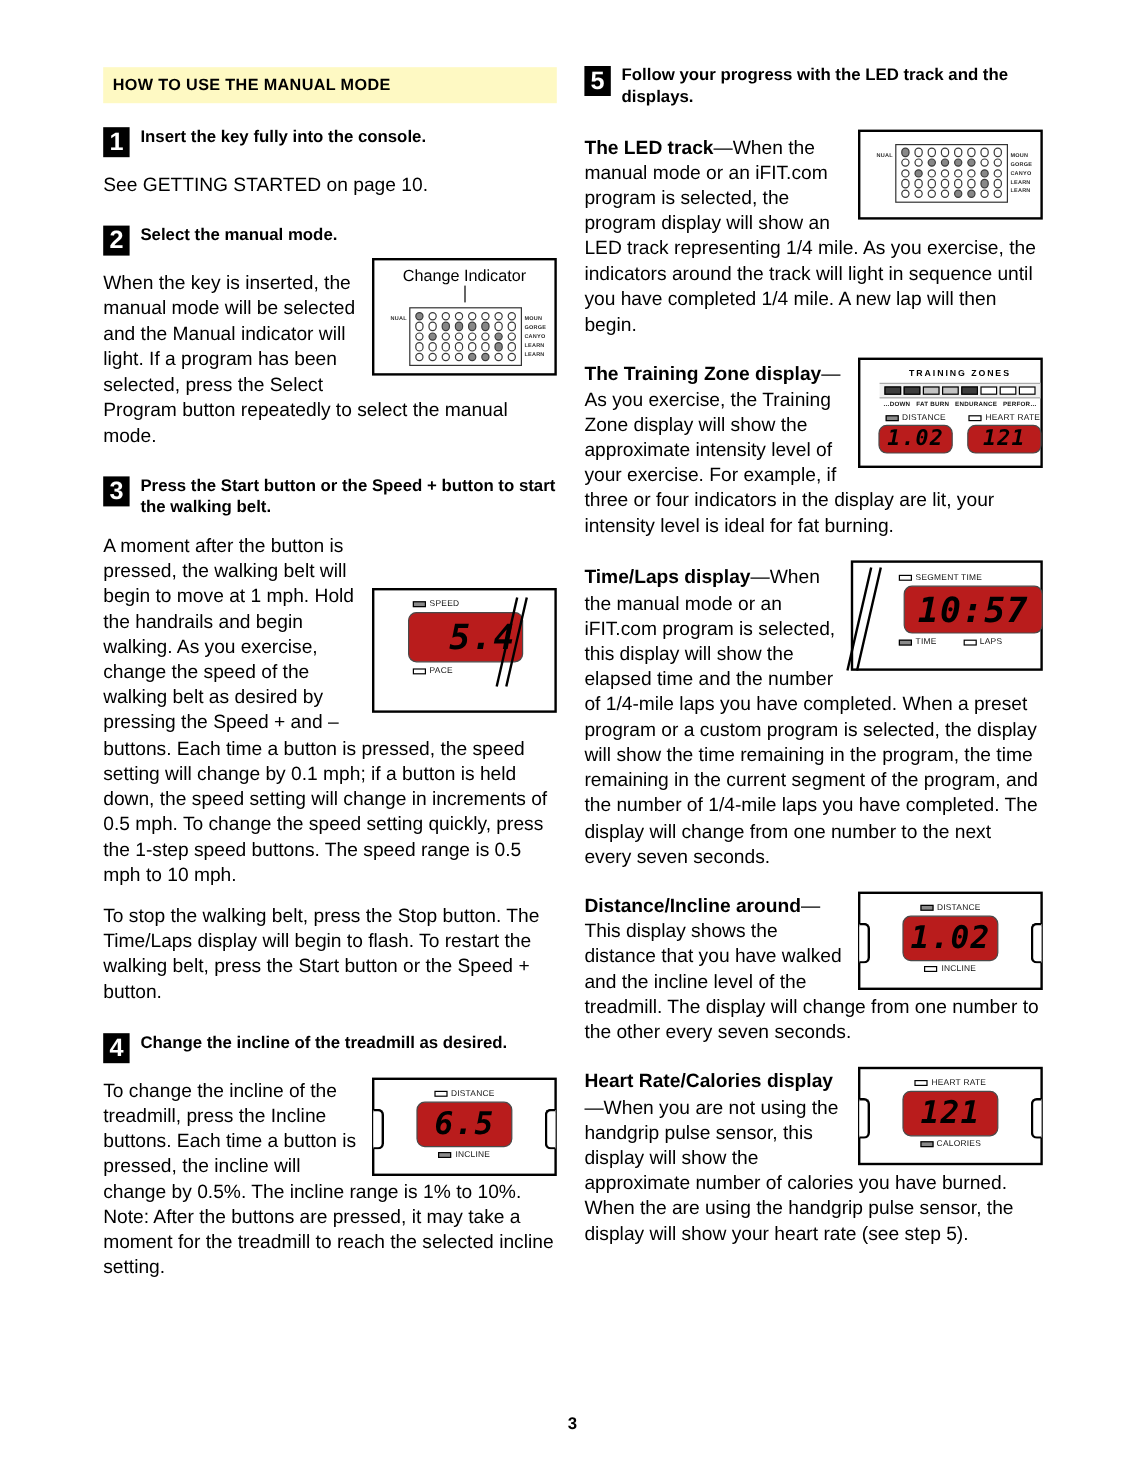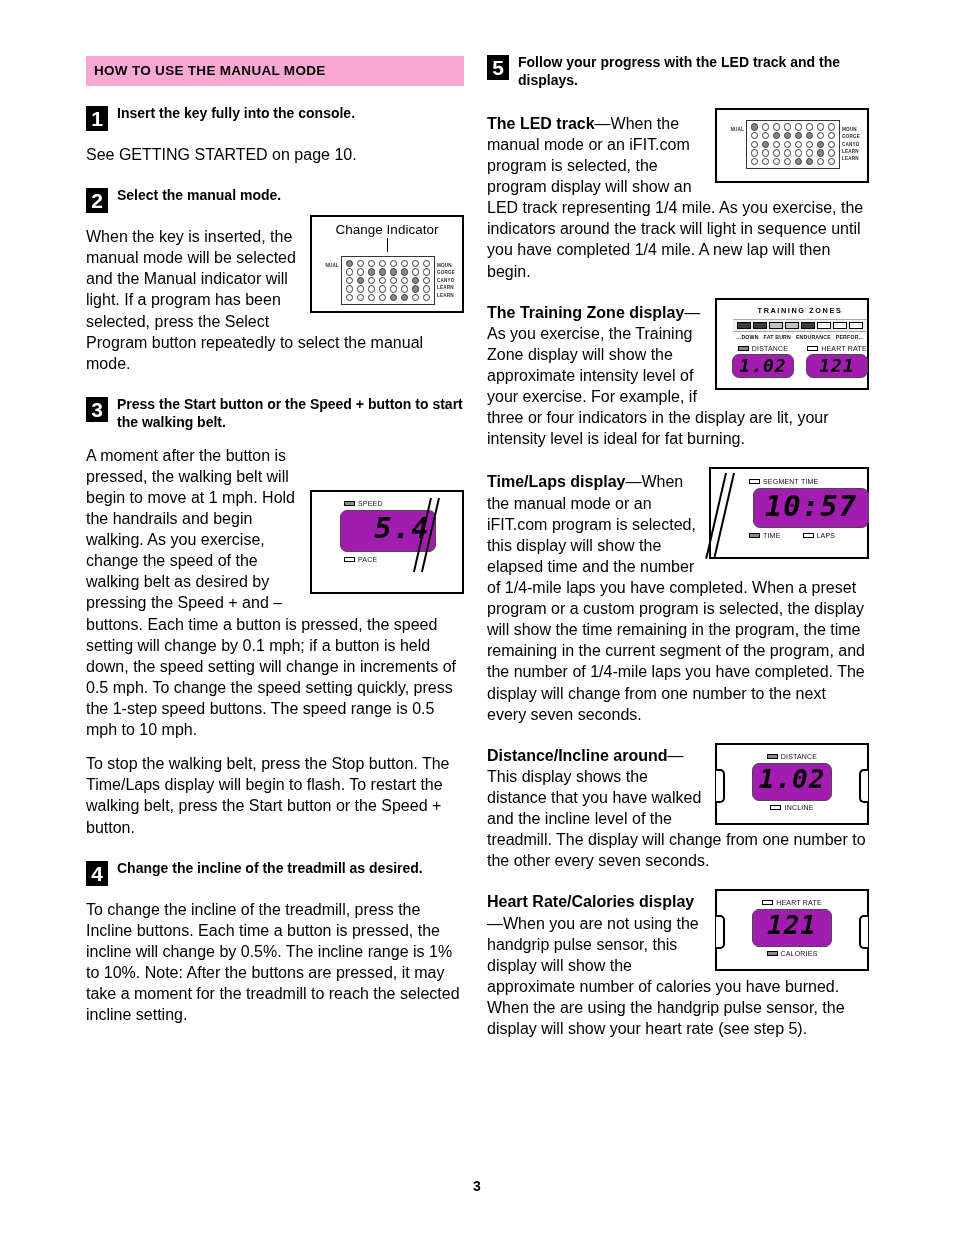--- a/index.html
+++ b/index.html
@@ -13,21 +13,21 @@
     overflow: hidden;
   }
   .page { position:absolute; left:0; top:0; width:954px; height:1235px; }
 
   
   .col-left  { position:absolute; left:86px;  top:56px; width:378px; }
   .col-right { position:absolute; left:487px; top:50px; width:382px; }
 
   
   .section-bar {
-    background:#f9a8d4;
+    background:#fef9c3;
     font-size:13.5px;
     font-weight:bold;
     letter-spacing:.3px;
     padding:7px 0 8px 8px;
     width:378px;
     margin-bottom:19px;
   }
 
   
   .step { display:flex; align-items:flex-start; margin-top:4px; }
@@ -97,22 +97,22 @@
   .led {
     width:7.4px; height:7.4px; border-radius:50%;
     border:1px solid #3a3a3a; background:#fff;
   }
   .led.on { background:#888888; }
 
   
   .lcd-box {
     border:1px solid #4a4a4a;
     border-radius:7px;
-    background:#a21caf;
-    display:flex; justify-content:center;
+    background:#b91c1c;
+    display:flex; align-items:center; justify-content:center;
   }
   .lcd-digits {
     font-family:"DejaVu Sans Mono", monospace;
     font-weight:bold;
     font-style:italic;
     letter-spacing:1px;
   }
   .ind-row {
     display:flex; align-items:center; justify-content:center;
     gap:5px; font-size:7px; letter-spacing:.3px;
@@ -311,20 +311,41 @@
 
     <p class="body">A moment after the button is pressed, the walking belt will begin to move at 1 mph. Hold the handrails and begin walking. As you exercise, change the speed of the walking belt as desired by pressing the Speed + and – buttons. Each time a button is pressed, the speed setting will change by 0.1 mph; if a button is held down, the speed setting will change in increments of 0.5 mph. To change the speed setting quickly, press the 1-step speed buttons. The speed range is 0.5 mph to 10 mph.</p>
     <div class="clearer"></div>
     <p class="body">To stop the walking belt, press the Stop button. The Time/Laps display will begin to flash. To restart the walking belt, press the Start button or the Speed + button.</p>
 
     <div class="step" style="margin-top:22px">
       <div class="step-num">4</div>
       <div class="step-title">Change the incline of the treadmill as desired.</div>
     </div>
 
+    <div class="fig-right" style="margin-top:12px">
+      <div class="panel di-panel">
+        <div class="ear l"></div>
+        <div class="ear r"></div>
+        <div class="ind-row">
+          <span class="ind">
+            <span class="chip"></span>
+            <span class="ind-text">DISTANCE</span>
+          </span>
+        </div>
+        <div class="lcd-box">
+          <span class="lcd-digits">6.5</span>
+        </div>
+        <div class="ind-row">
+          <span class="ind">
+            <span class="chip on"></span>
+            <span class="ind-text">INCLINE</span>
+          </span>
+        </div>
+      </div>
+    </div>
 
     <p class="body">To change the incline of the treadmill, press the Incline buttons. Each time a button is pressed, the incline will change by 0.5%. The incline range is 1% to 10%. Note: After the buttons are pressed, it may take a moment for the treadmill to reach the selected incline setting.</p>
     <div class="clearer"></div>
   </div>
 
   <div class="col-right">
 
     <div class="step">
       <div class="step-num">5</div>
       <div class="step-title">Follow your progress with the LED track and the displays.</div>

